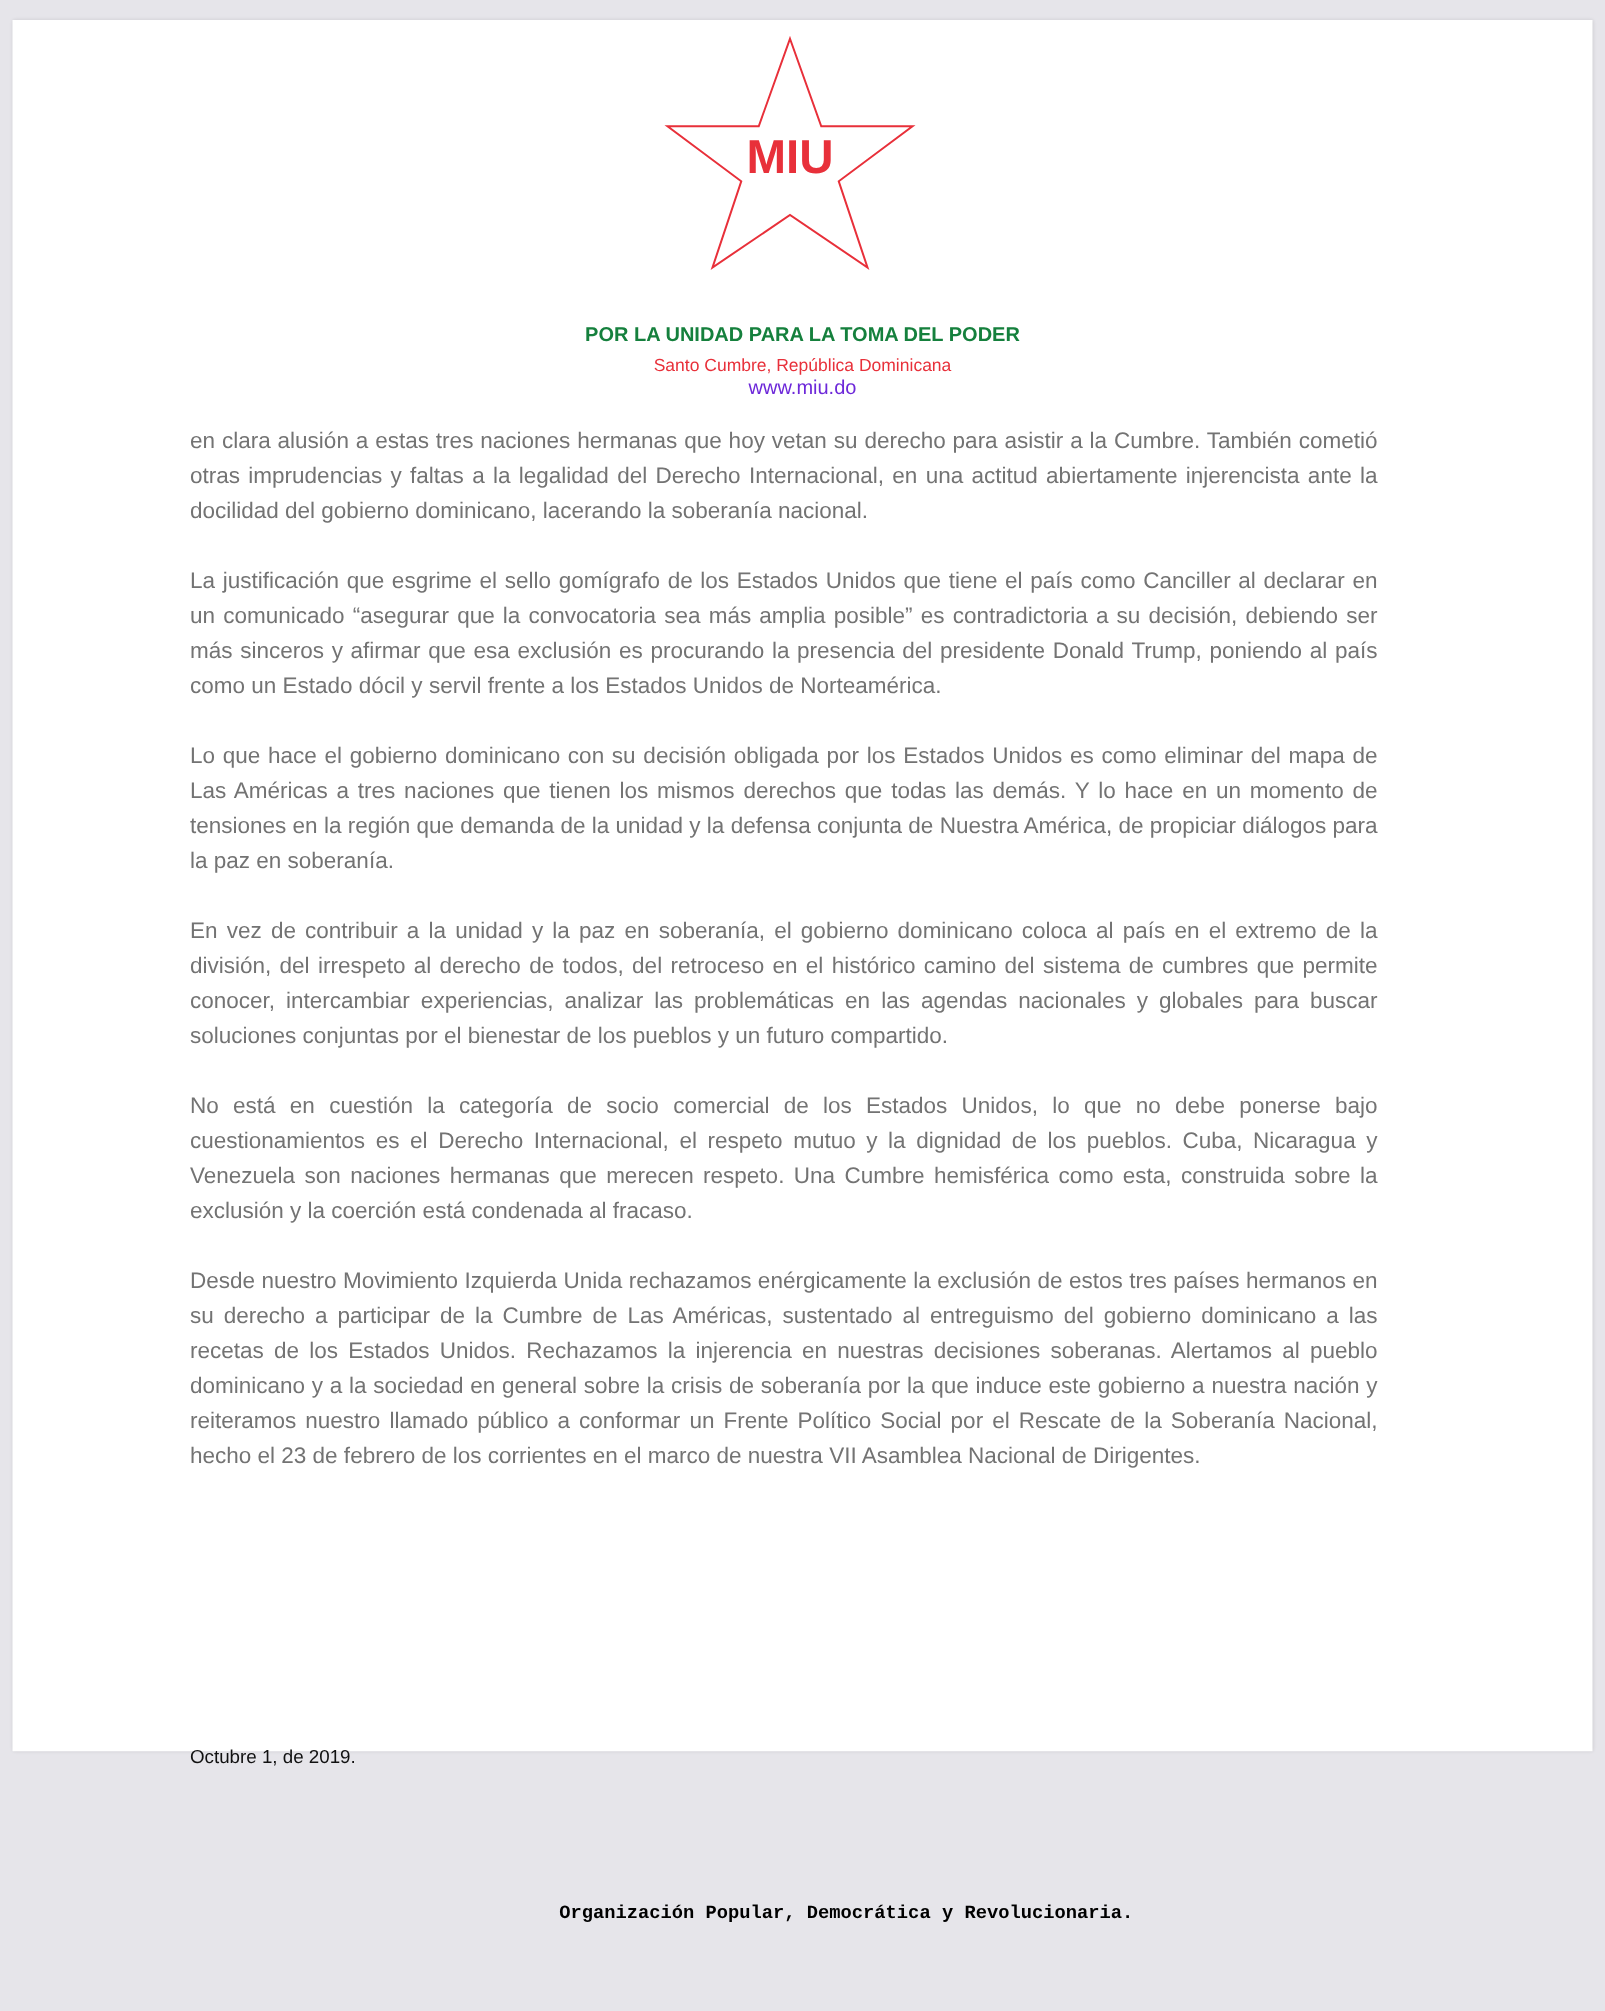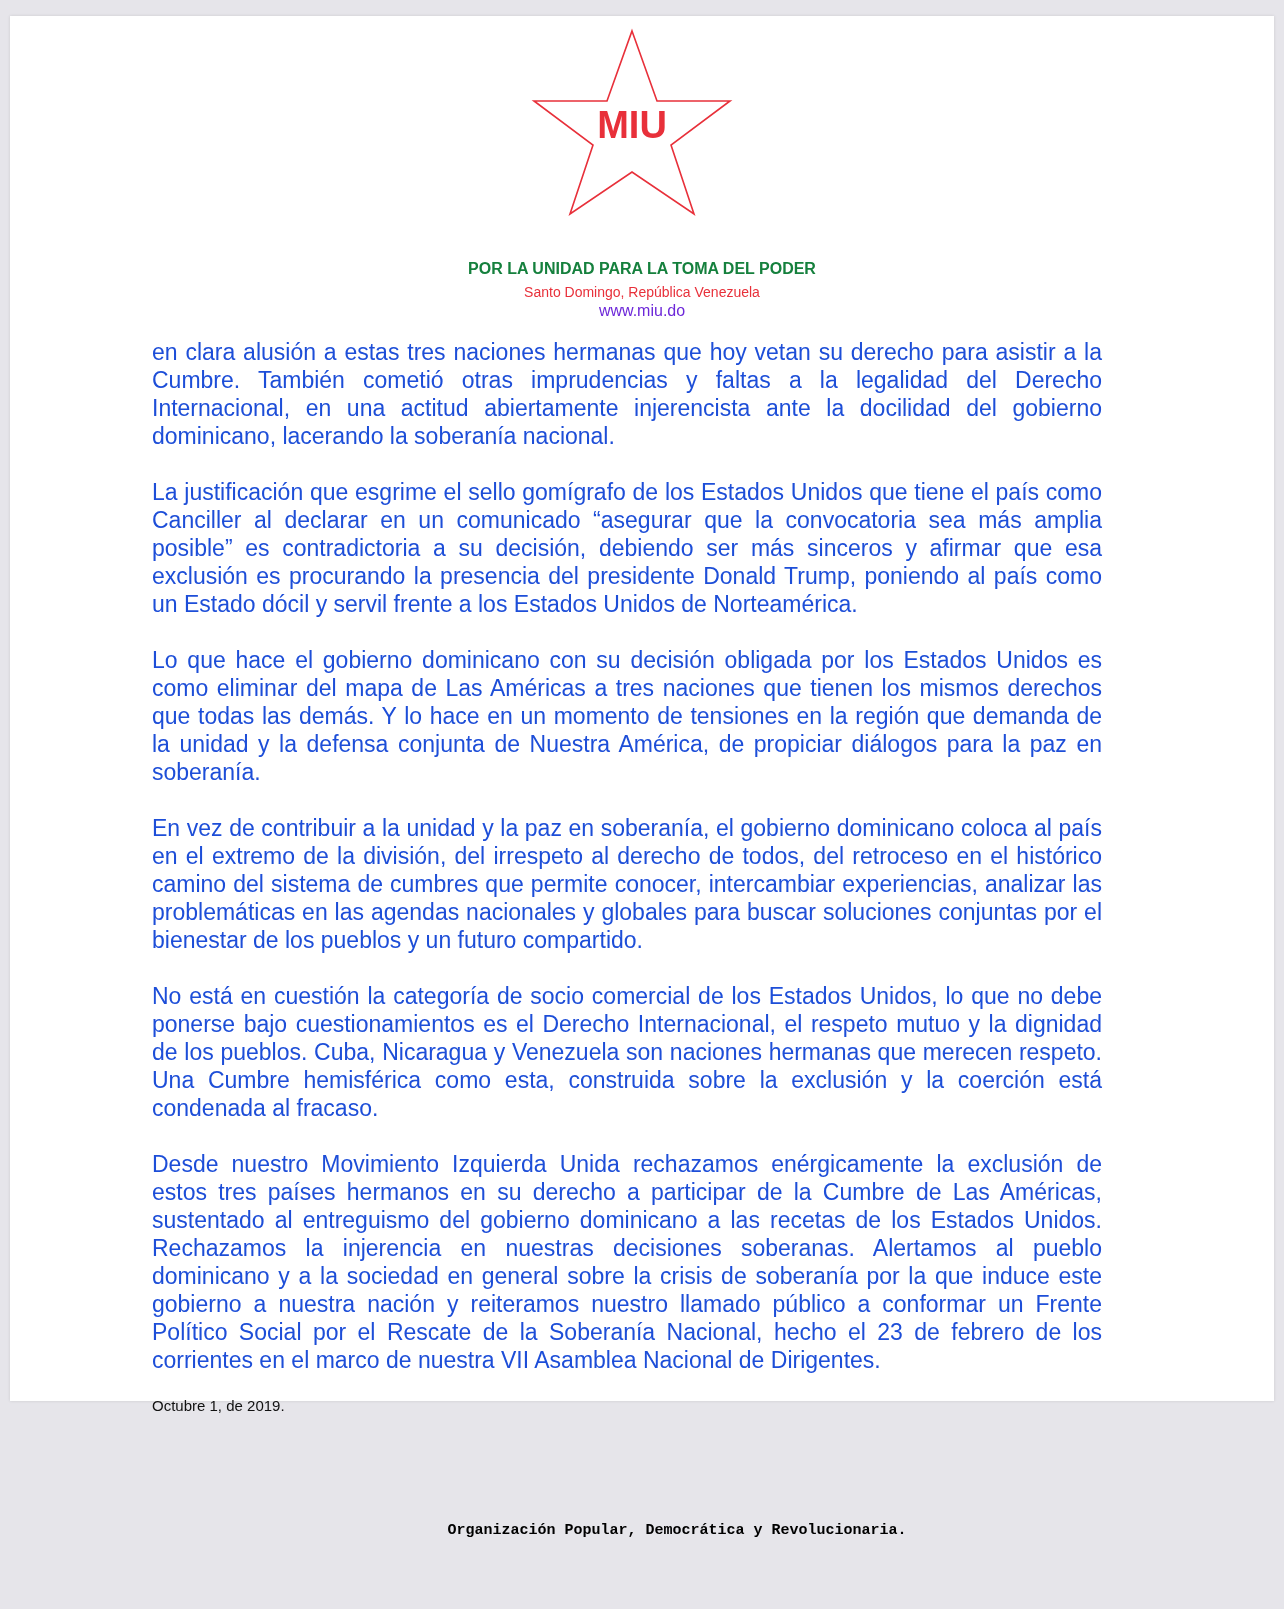--- a/index.html
+++ b/index.html
@@ -79,23 +79,23 @@
       font-size: 16px;
       color: #6d28d9;
       line-height: 22px;
     }
     .body-text {
       position: absolute;
       left: 142px;
       top: 322px;
       width: 950px;
       font-family: "Liberation Sans", sans-serif;
-      font-size: 23px;
+      font-size: 18px;
       line-height: 28px;
-      color: #1d4ed8;
+      color: #737373;
       text-align: justify;
     }
     .body-text p {
       margin: 0 0 28px 0;
     }
     .body-text p.last-para {
       margin-bottom: 0;
     }
     .date-line {
       position: absolute;
@@ -125,21 +125,21 @@
 
 <div class="page">
 
   <div class="letterhead">
     <svg class="star-logo" viewBox="0 0 212 190" xmlns="http://www.w3.org/2000/svg">
       <polygon points="106,3 131,73 204,73 145,117 168,186 106,144 44,186 67,117 8,73 81,73" fill="#ffffff" stroke="#e8303a" stroke-width="1.6" stroke-linejoin="miter"></polygon>
       <text x="106" y="110" text-anchor="middle" font-family="Liberation Sans, sans-serif" font-weight="bold" font-size="38" fill="#e8303a">MIU</text>
     </svg>
 
     <div class="motto">POR LA UNIDAD PARA LA TOMA DEL PODER</div>
-    <div class="city">Santo Domingo, República Venezuela</div>
+    <div class="city">Santo Cumbre, República Dominicana</div>
     <div class="website">www.miu.do</div>
   </div>
 
   <div class="body-text">
     <p>en clara alusión a estas tres naciones hermanas que hoy vetan su derecho para asistir a la Cumbre. También cometió otras imprudencias y faltas a la legalidad del Derecho Internacional, en una actitud abiertamente injerencista ante la docilidad del gobierno dominicano, lacerando la soberanía nacional.</p>
     <p>La justificación que esgrime el sello gomígrafo de los Estados Unidos que tiene el país como Canciller al declarar en un comunicado “asegurar que la convocatoria sea más amplia posible” es contradictoria a su decisión, debiendo ser más sinceros y afirmar que esa exclusión es procurando la presencia del presidente Donald Trump, poniendo al país como un Estado dócil y servil frente a los Estados Unidos de Norteamérica.</p>
     <p>Lo que hace el gobierno dominicano con su decisión obligada por los Estados Unidos es como eliminar del mapa de Las Américas a tres naciones que tienen los mismos derechos que todas las demás. Y lo hace en un momento de tensiones en la región que demanda de la unidad y la defensa conjunta de Nuestra América, de propiciar diálogos para la paz en soberanía.</p>
     <p>En vez de contribuir a la unidad y la paz en soberanía, el gobierno dominicano coloca al país en el extremo de la división, del irrespeto al derecho de todos, del retroceso en el histórico camino del sistema de cumbres que permite conocer, intercambiar experiencias, analizar las problemáticas en las agendas nacionales y globales para buscar soluciones conjuntas por el bienestar de los pueblos y un futuro compartido.</p>
     <p>No está en cuestión la categoría de socio comercial de los Estados Unidos, lo que no debe ponerse bajo cuestionamientos es el Derecho Internacional, el respeto mutuo y la dignidad de los pueblos. Cuba, Nicaragua y Venezuela son naciones hermanas que merecen respeto. Una Cumbre hemisférica como esta, construida sobre la exclusión y la coerción está condenada al fracaso.</p>
     <p class="last-para">Desde nuestro Movimiento Izquierda Unida rechazamos enérgicamente la exclusión de estos tres países hermanos en su derecho a participar de la Cumbre de Las Américas, sustentado al entreguismo del gobierno dominicano a las recetas de los Estados Unidos. Rechazamos la injerencia en nuestras decisiones soberanas. Alertamos al pueblo dominicano y a la sociedad en general sobre la crisis de soberanía por la que induce este gobierno a nuestra nación y reiteramos nuestro llamado público a conformar un Frente Político Social por el Rescate de la Soberanía Nacional, hecho el 23 de febrero de los corrientes en el marco de nuestra VII Asamblea Nacional de Dirigentes.</p>

